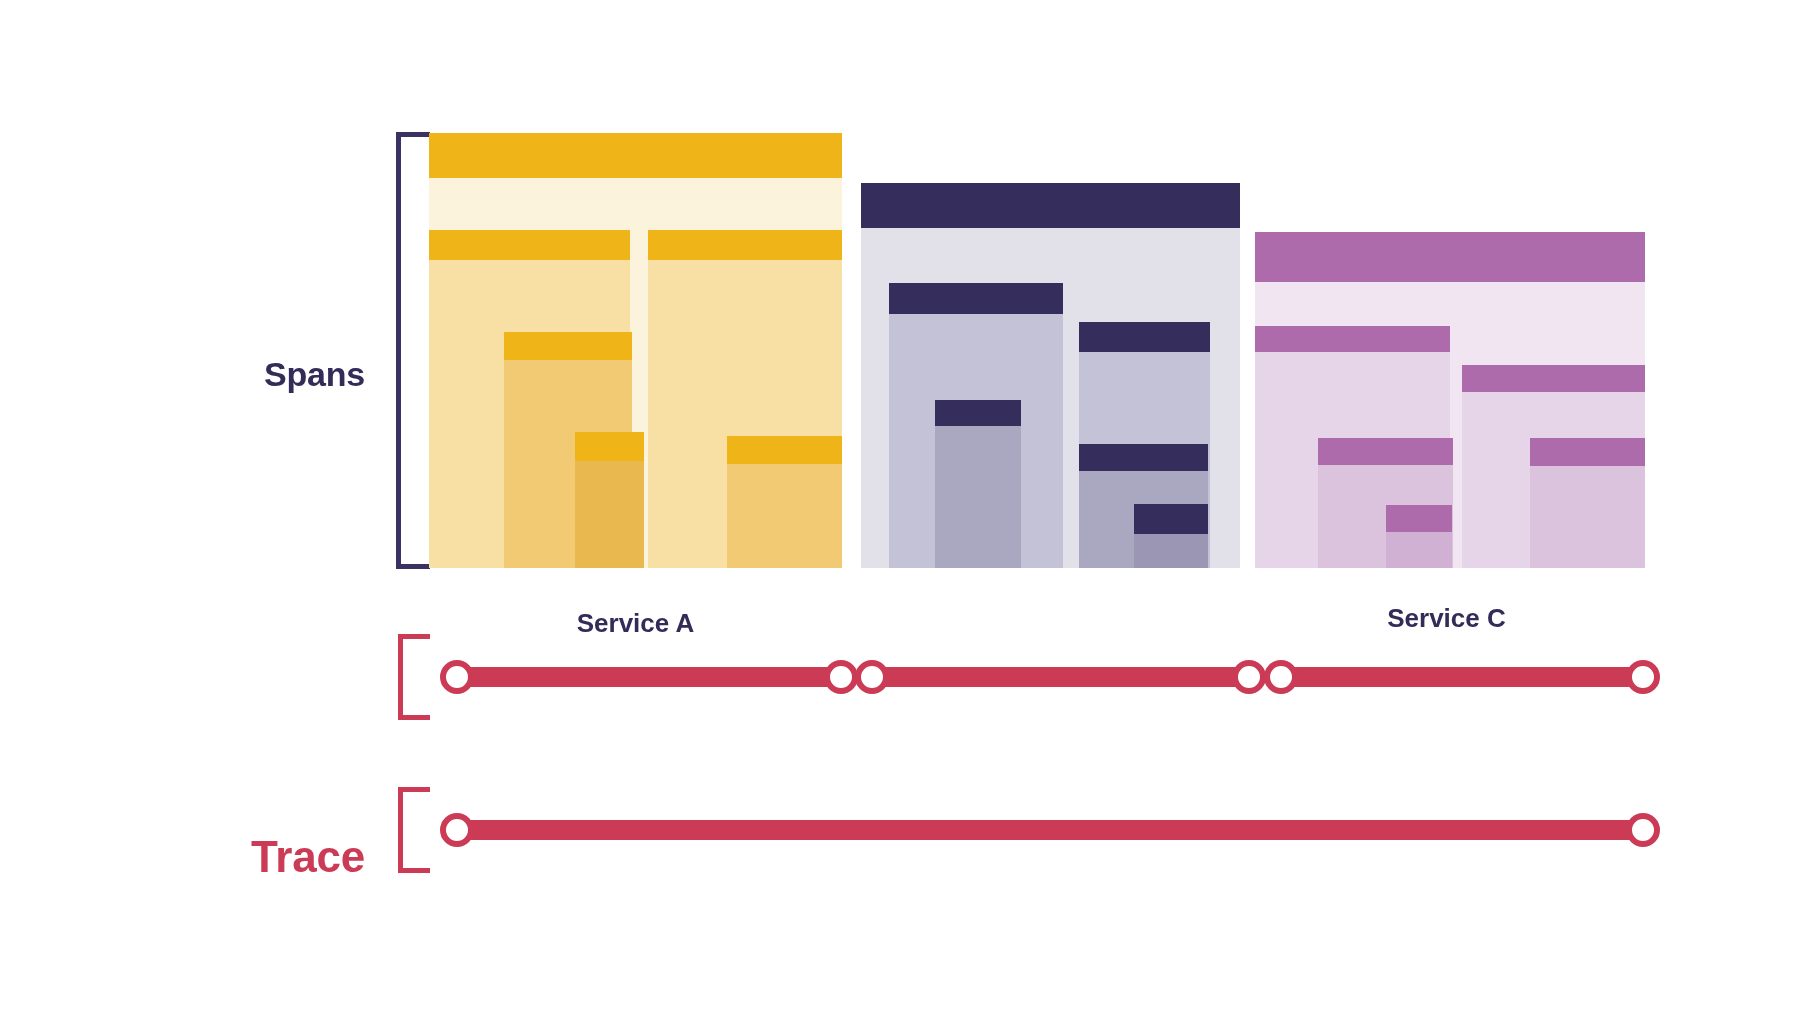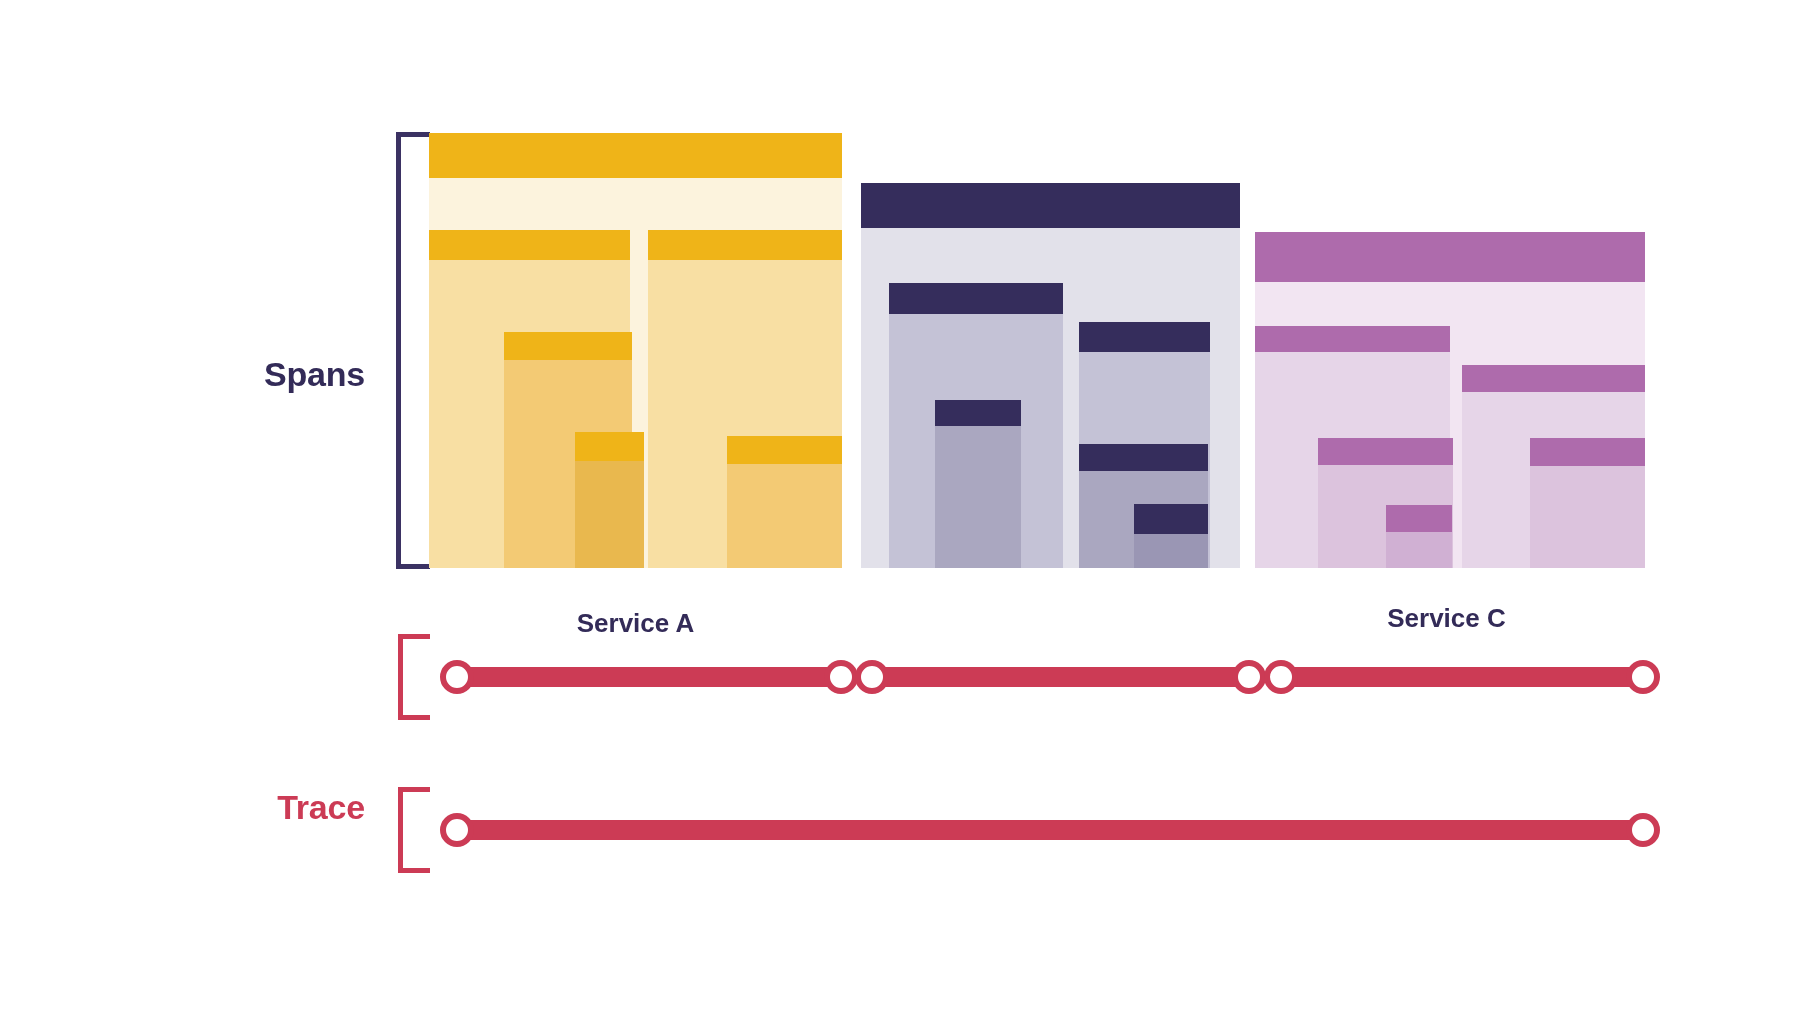--- a/index.html
+++ b/index.html
@@ -37,22 +37,22 @@
     color: #332b58;
   }
   #transactions-label {
     right: 1435px;
     top: 643px;
     font-size: 34px;
     color: #cc3b55;
   }
   #trace-label {
     right: 1435px;
-    top: 788px;
-    font-size: 34px;
+    top: 832px;
+    font-size: 44px;
     color: #cc3b55;
   }
 
   
   .bracket {
     position: absolute;
     border-style: solid;
     border-right: none;
     box-sizing: border-box;
   }

